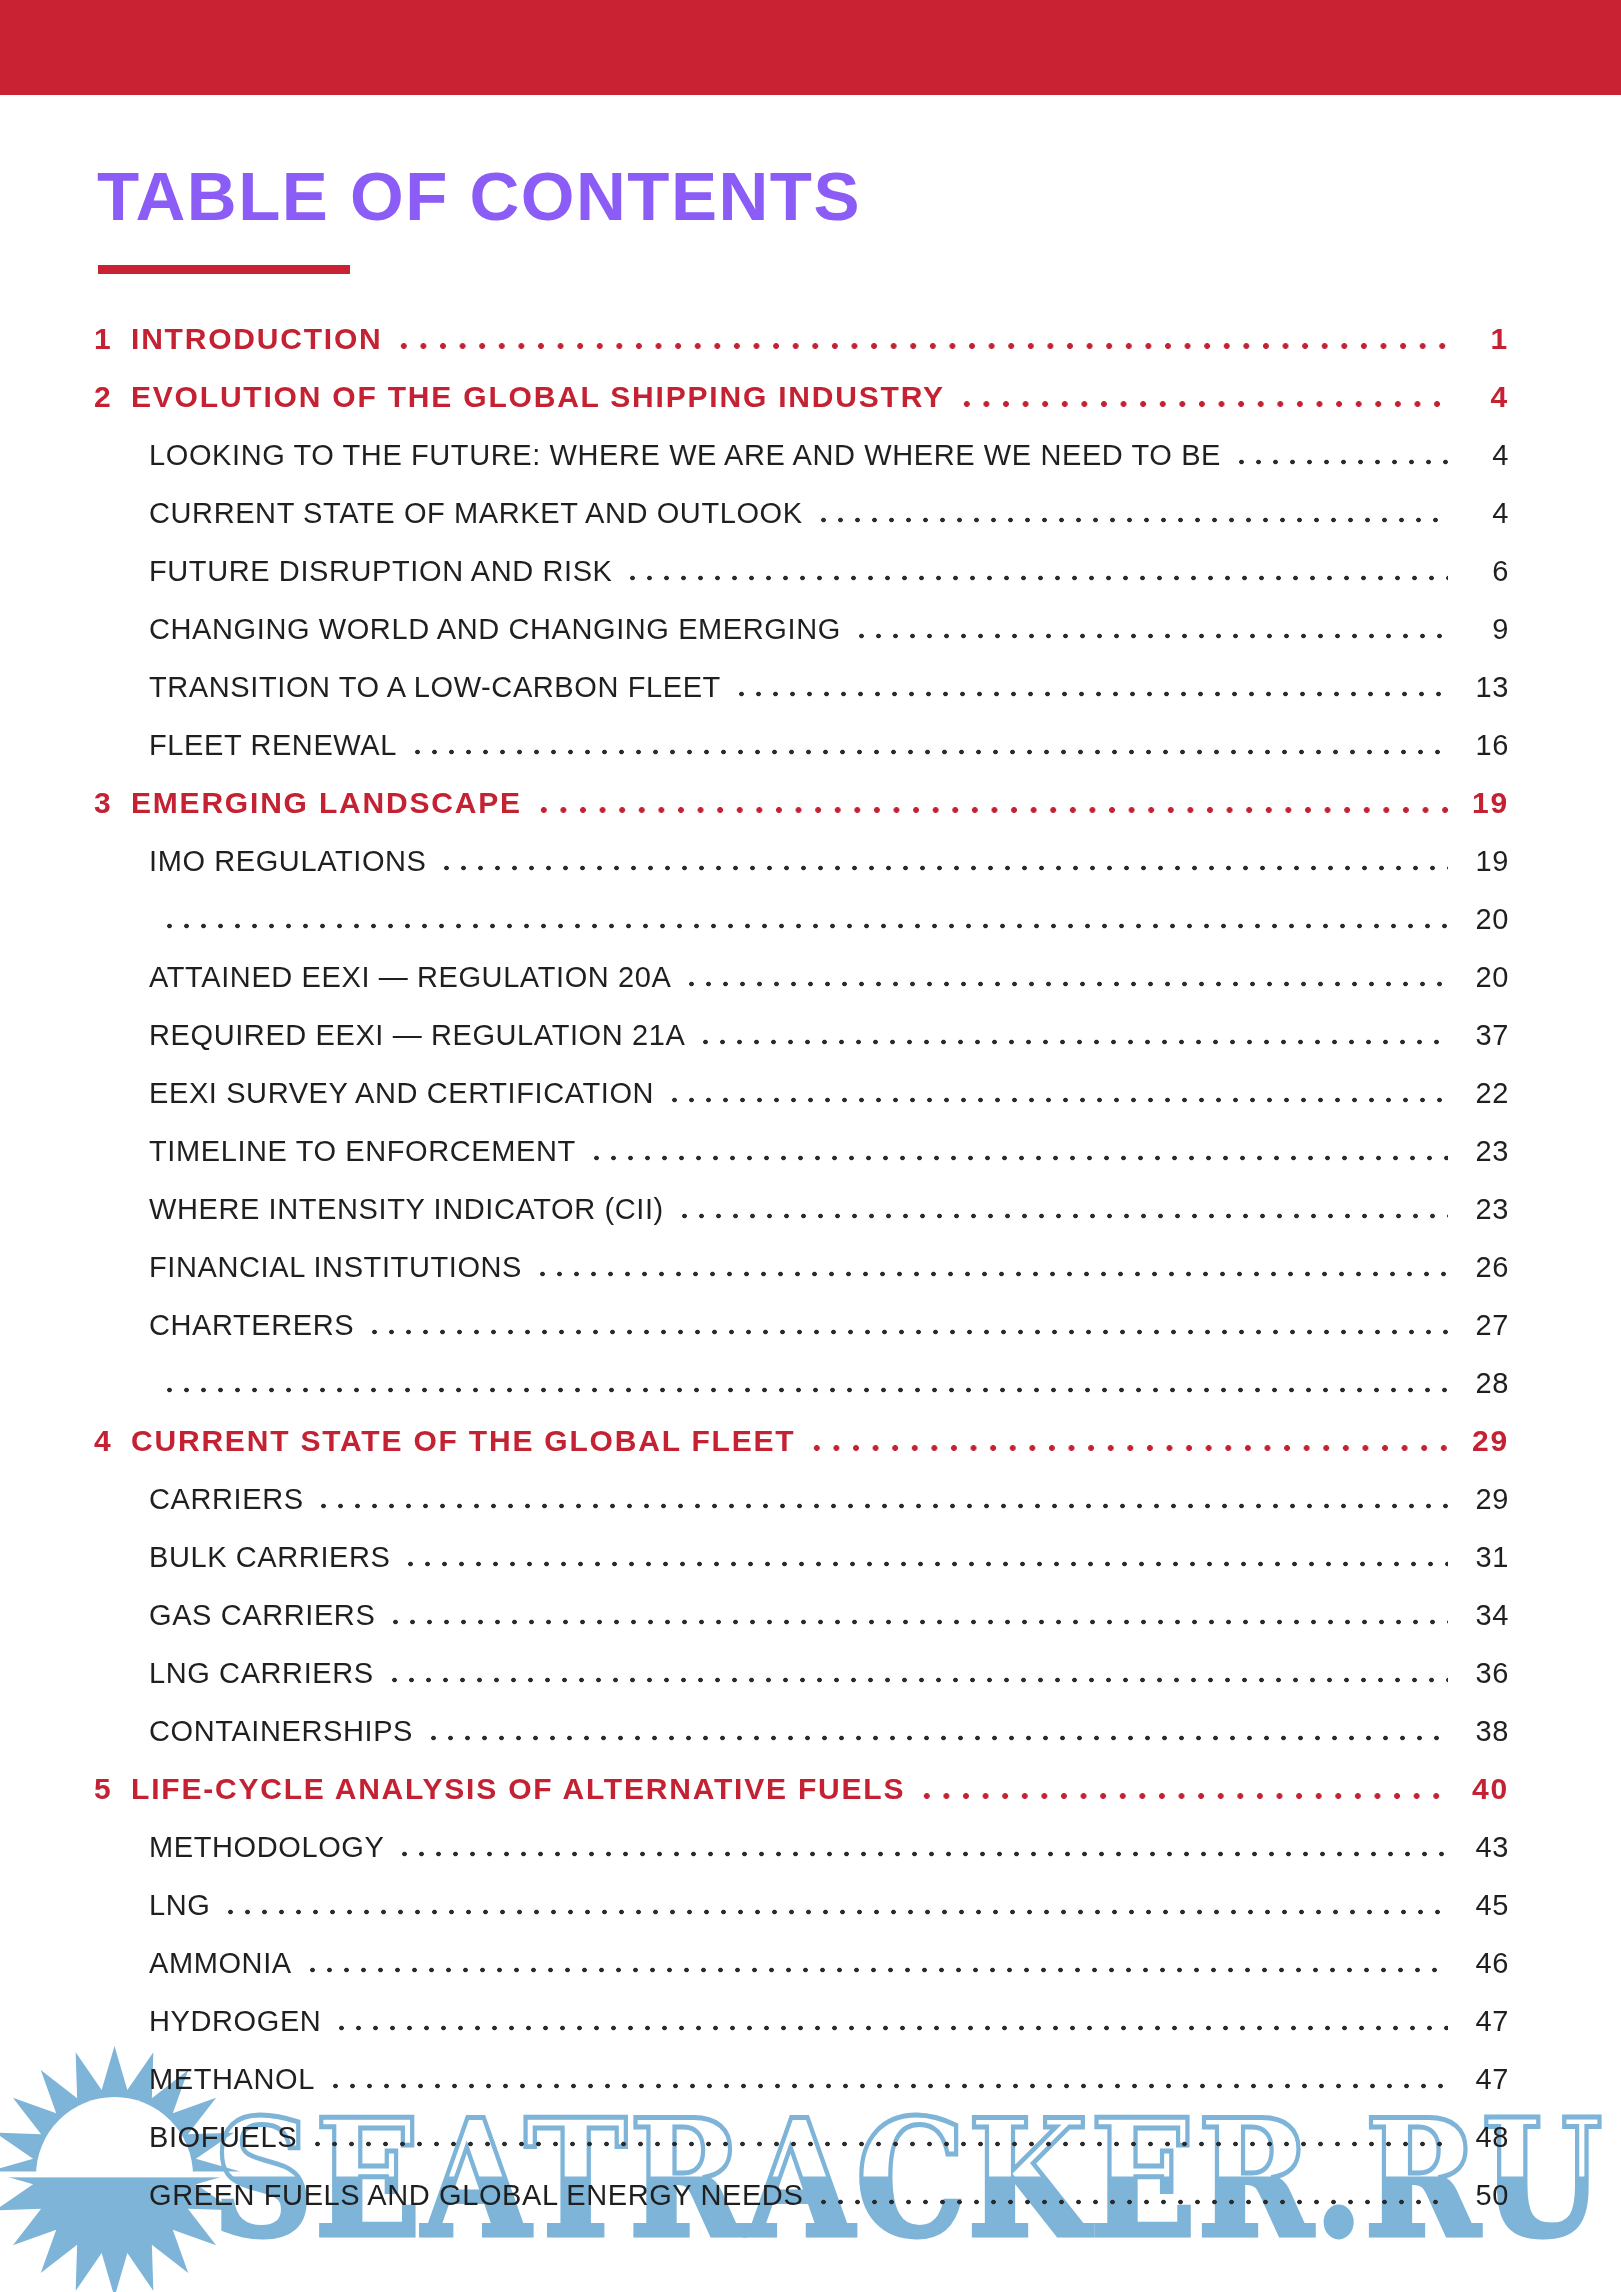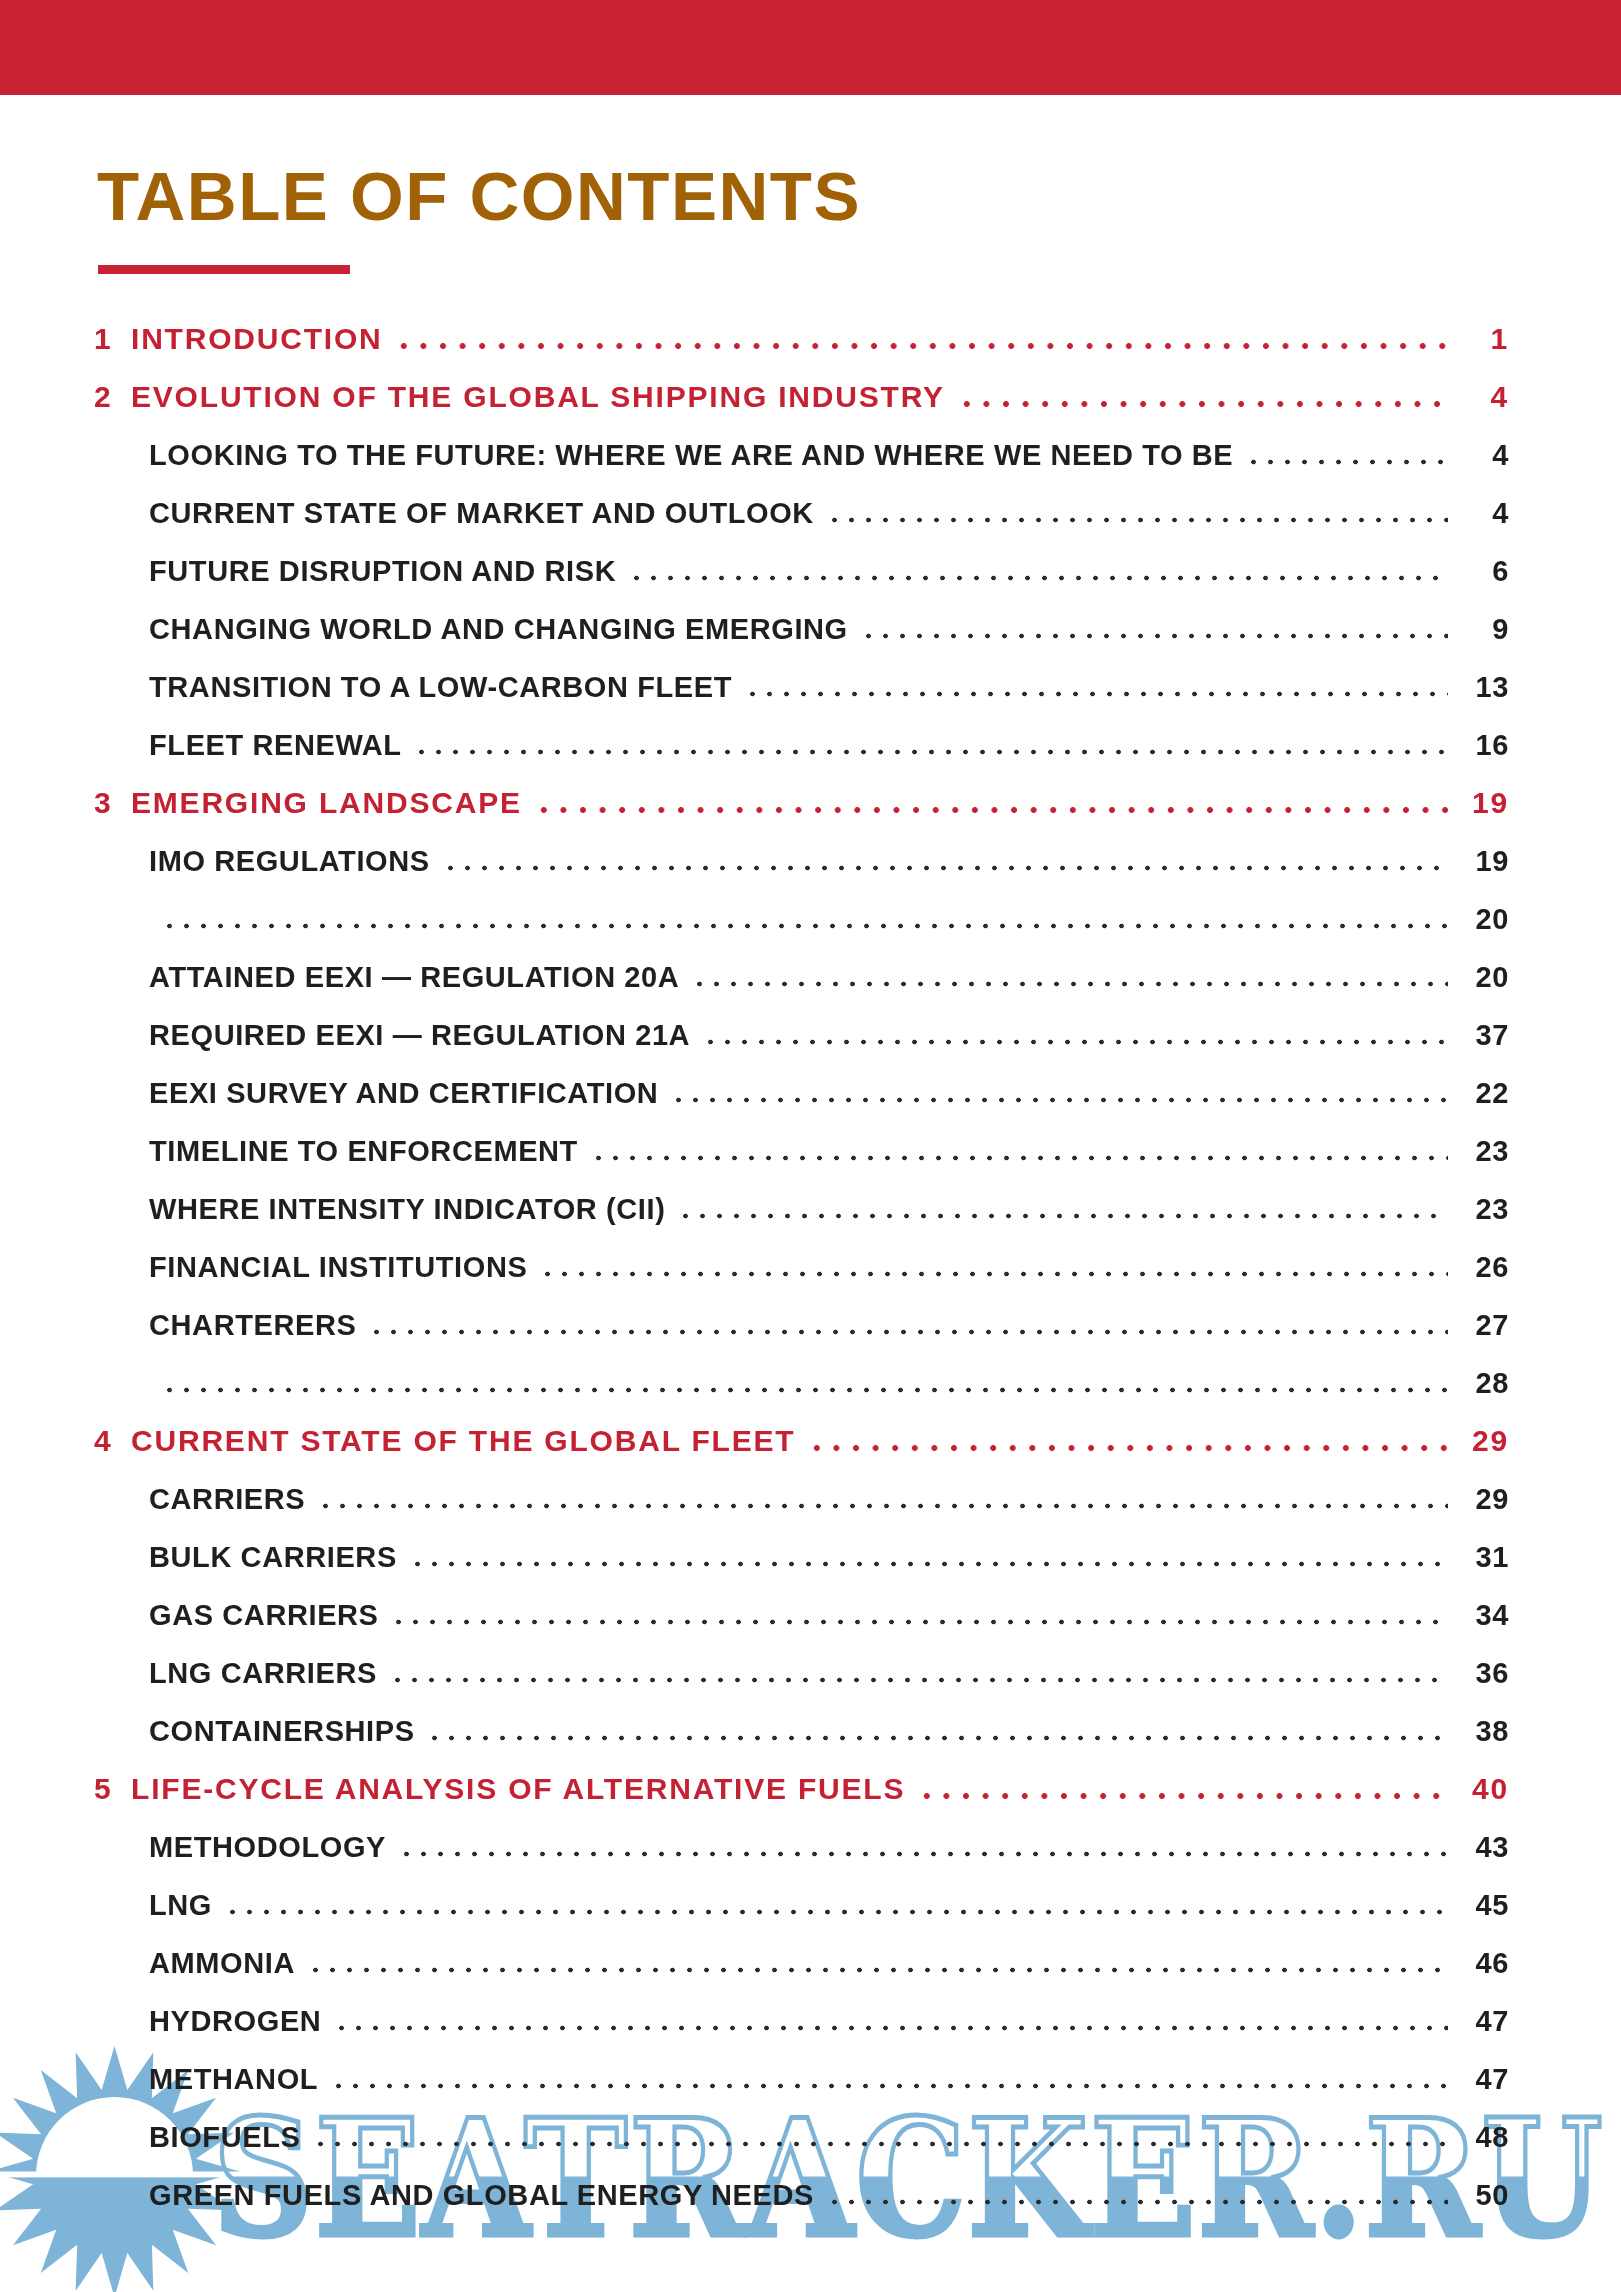--- a/index.html
+++ b/index.html
@@ -12,21 +12,21 @@
   }
   
   .top-bar{
     position:absolute;left:0;top:0;width:1621px;height:95px;
     background:#c92233;z-index:1;
   }
   
   .page-title{
     position:absolute;left:97px;top:157px;z-index:1;
     font-size:69px;font-weight:700;letter-spacing:1.5px;
-    color:#a16207;margin:0;white-space:nowrap;
+    color:#8b5cf6;margin:0;white-space:nowrap;
   }
   .title-rule{
     position:absolute;left:98px;top:265px;width:252px;height:8.8px;
     background:#c92233;z-index:1;
   }
   
   .toc{
     position:absolute;left:94px;top:310px;width:1415px;z-index:1;
   }
   .row{
@@ -47,21 +47,21 @@
     background-repeat:repeat-x;background-position:left bottom;
   }
   
   .row.section{color:#c42233;font-size:30px;font-weight:700;letter-spacing:1.8px;}
   .row.section .leader{
     background-image:radial-gradient(circle, #c42233 2.6px, transparent 3.2px);
     background-size:19.6px 5.9px;height:5.9px;
   }
   
   .row.sub{color:#1f1f1f;font-size:29px;font-weight:400;letter-spacing:0.6px;}
-  .row.sub{padding-left:55px;font-weight:bold;}
+  .row.sub{padding-left:55px;}
   .row.sub .leader{
     background-image:radial-gradient(circle, #2b2b2b 2.1px, transparent 2.6px);
     background-size:17px 5.9px;height:5.9px;
   }
   
   .watermark{position:absolute;left:0;top:0;z-index:0;}
   .wm-sun{position:absolute;left:-12.7px;top:2044px;width:255px;height:255px;}
   .wm-text{position:absolute;left:201px;top:2093px;width:1416px;height:172px;}
   .wm-text text{
     font-family:"DejaVu Serif","Liberation Serif",serif;

